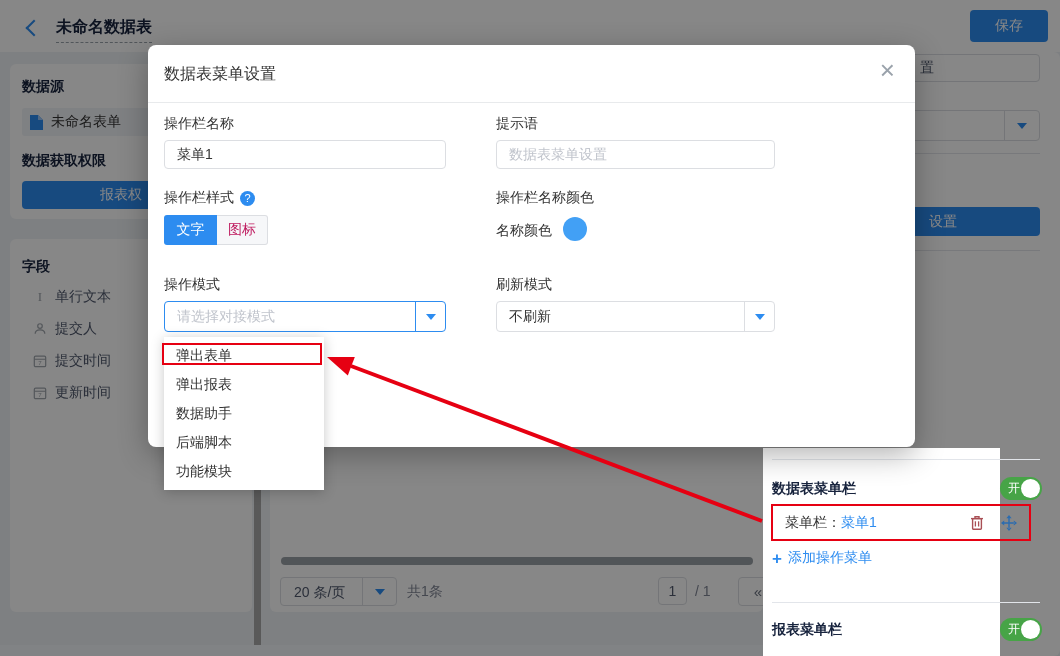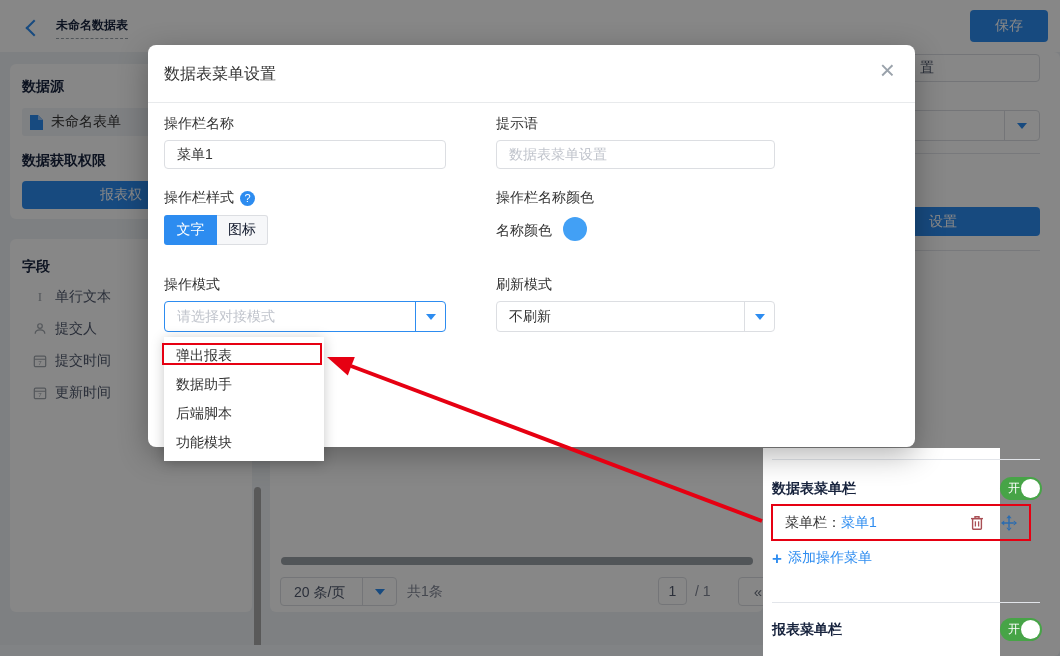--- a/index.html
+++ b/index.html
@@ -39,21 +39,21 @@
   .blue{color:#2d8cf0;}
   svg{display:block;}
 </style>
 </head>
 <body>
 
 <div class="abs" style="left:0;top:0;width:1060px;height:52px;background:#fff;">
   <span class="abs" style="left:28px;top:21px;">
     <span class="chev"></span>
   </span>
-  <span class="abs bold" style="left:56px;top:17px;font-size:12px;border-bottom:1px dashed #9aa2ab;padding-bottom:4px;">未命名数据表</span>
+  <span class="abs bold" style="left:56px;top:17px;font-size:16px;border-bottom:1px dashed #9aa2ab;padding-bottom:4px;">未命名数据表</span>
   <div class="btn-blue" style="left:970px;top:10px;width:78px;height:32px;font-size:14px;">
     <span>保存</span>
   </div>
 </div>
 
 <div class="card" style="left:10px;top:64px;width:242px;height:155px;">
   <div class="abs bold" style="left:12px;top:14px;">数据源</div>
   <div class="abs" style="left:12px;top:44px;width:218px;height:28px;background:#f0f3f7;border-radius:3px;display:flex;align-items:center;">
     <span style="margin-left:8px;">
       <svg width="13" height="15" viewBox="0 0 13 15">
@@ -209,21 +209,21 @@
     <span style="margin-left:6px;width:15px;height:15px;border-radius:50%;background:#2d8cf0;color:#fff;
                  font-size:11px;display:inline-flex;align-items:center;justify-content:center;">
       <span>?</span>
     </span>
   </div>
   <div class="mlabel" style="left:348px;top:144px;">操作栏名称颜色</div>
 
   <div class="tab" style="left:16px;top:170px;width:53px;background:#2d8cf0;color:#fff;border-radius:3px 0 0 3px;">
     <span>文字</span>
   </div>
-  <div class="tab" style="left:69px;top:170px;width:51px;background:#f6f7f9;color:#0f172a;border:1px solid #dcdee2;border-left:none;border-radius:0 3px 3px 0;">
+  <div class="tab" style="left:69px;top:170px;width:51px;background:#f6f7f9;color:#be185d;border:1px solid #dcdee2;border-left:none;border-radius:0 3px 3px 0;">
     <span>图标</span>
   </div>
   <div class="mlabel" style="left:348px;top:177px;">名称颜色</div>
   <div class="abs" style="left:415px;top:172px;width:24px;height:24px;border-radius:50%;background:#42a0f5;"></div>
 
   <div class="mlabel" style="left:16px;top:231px;">操作模式</div>
   <div class="mlabel" style="left:348px;top:231px;">刷新模式</div>
 
   <div class="ipt" style="left:16px;top:256px;width:282px;height:31px;border-color:#2d8cf0;padding:0 0 0 12px;">
     <span class="ph">请选择对接模式</span>
@@ -232,20 +232,21 @@
     </span>
   </div>
   <div class="ipt" style="left:348px;top:256px;width:279px;height:31px;padding:0 0 0 12px;">
     <span style="color:#333;">不刷新</span>
     <span class="sel-arrow" style="border-left:1px solid #dcdee2;">
       <span class="caret"></span>
     </span>
   </div>
 
   <div class="dropdown-list">
+    <div class="dd-item">弹出表单</div>
     <div class="dd-item">弹出报表</div>
     <div class="dd-item">数据助手</div>
     <div class="dd-item">后端脚本</div>
     <div class="dd-item">功能模块</div>
   </div>
 
   <div class="abs" style="left:14px;top:298px;width:156px;height:18px;border:2px solid #e60012;z-index:6;"></div>
 </div>
 
 <svg class="abs" style="left:0;top:0;z-index:50;pointer-events:none;" width="1060" height="656" viewBox="0 0 1060 656">

